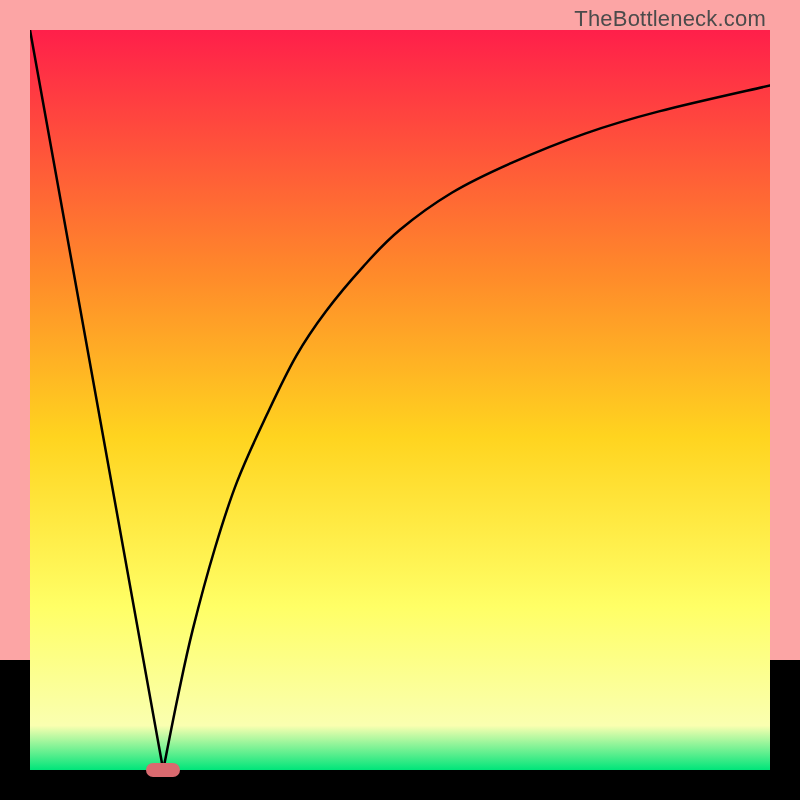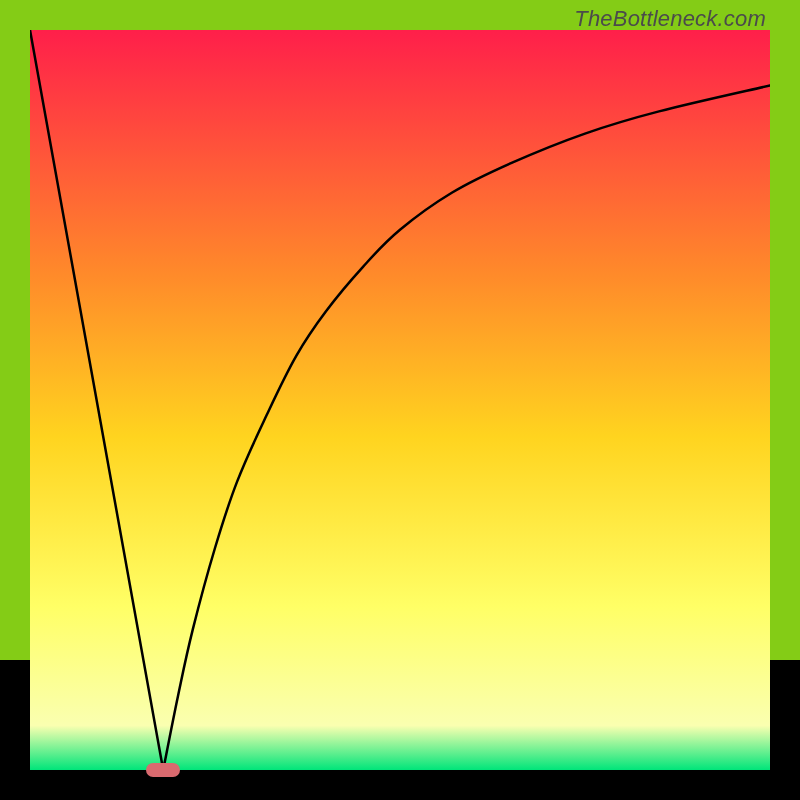--- a/index.html
+++ b/index.html
@@ -8,22 +8,21 @@
     width: 800px;
     height: 800px;
     overflow: hidden;
     background: #000;
     font-family: Arial, Helvetica, sans-serif;
   }
   .frame {
     position: relative;
     width: 800px;
     height: 660px;
-    background: #84cc16;
-    font-style: italic;
+    background: #fca5a5;
   }
   .plot-area {
     position: absolute;
     left: 30px;
     top: 30px;
     width: 740px;
     height: 740px;
   }
   .gradient-bg {
     position: absolute;

